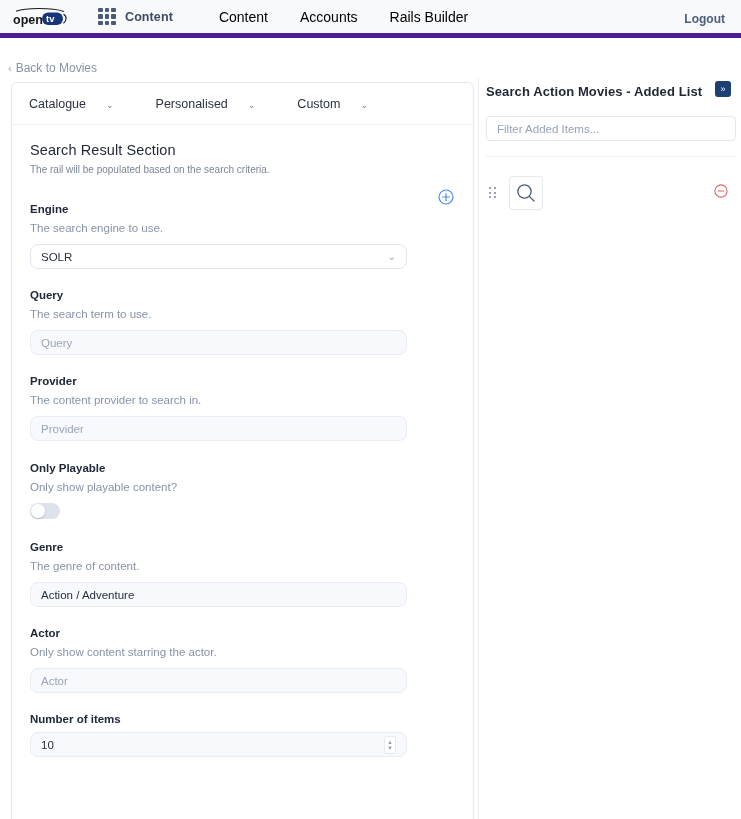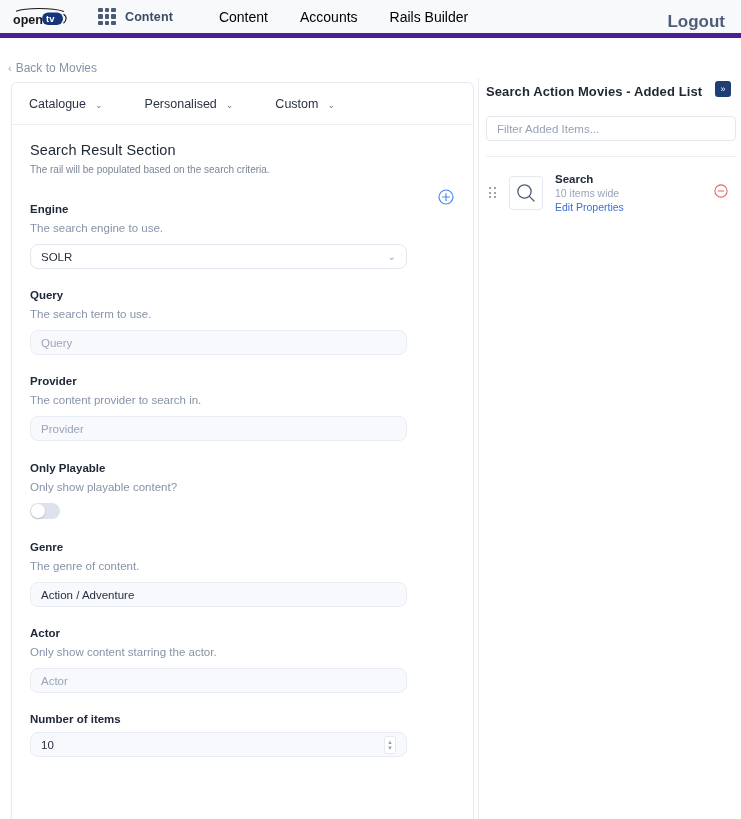--- a/index.html
+++ b/index.html
@@ -20,21 +20,21 @@
     display: flex; align-items: center;
   }
   .logo { margin-left: 12px; display:flex; align-items:center; }
   .logo svg { display:block; }
   .grid-icon { margin-left: 28px; width: 18px; height: 18px;
      display:grid; grid-template-columns: repeat(3,1fr); grid-template-rows: repeat(3,1fr); gap:2px; }
   .grid-icon i { background:#4b5a74; border-radius:1px; display:block; }
   .nav-services { margin-left: 9px; font-size: 12.5px; font-weight: bold; color:#3c4a63; letter-spacing:.1px; }
   .nav-links { display:flex; align-items:center; margin-left: 46px; }
   .nav-link { font-size: 14px; color:#000000; margin-right: 32px; cursor:pointer; }
-  .logout { position:absolute; right: 16px; top: 12px; font-size: 17px; font-weight:bold; color:#4e5d78; cursor:pointer;padding-left:6px; }
+  .logout { position:absolute; right: 16px; top: 12px; font-size: 12px; font-weight:bold; color:#4e5d78; cursor:pointer;padding-left:6px; }
 
   
   .backlink {
     position:absolute; top: 61px; left: 8px;
     font-size: 12px; color:#8793a8; cursor:pointer;
     display:flex; align-items:center; gap:4px;
   }
   .backlink .chev { font-size: 11px; color:#9aa5b8; }
 
   
@@ -43,21 +43,21 @@
     width: 463px; height: 745px;
     background:#ffffff;
     border: 1px solid #e7eaf0;
     border-bottom: none;
     border-radius: 6px 6px 0 0;
     box-shadow: 0 1px 2px rgba(30,40,60,.05);
     overflow: hidden;
   }
   .tabs { height: 42px; display:flex; align-items:center; padding-left: 17px;
           border-bottom: 1px solid #edeff3; }
-  .tab { font-size: 12.5px; color:#2b3241; margin-right: 42px; cursor:pointer; display:flex; align-items:center; gap:9px; }
+  .tab { font-size: 12.5px; color:#2b3241; margin-right: 42px; cursor:pointer; display:flex; align-items:center; gap:20px; }
   .tab .caret { color:#6b7688; font-size: 9px; position:relative; top:1px; }
 
   .card-body { padding: 17px 0 0 0; position:relative; }
 
   .section-title { font-size: 14.5px; font-weight: normal; color:#1f2733; margin: 0 0 6px 18px; letter-spacing:.1px; }
   .section-sub { font-size: 10px; color:#7c8699; margin: 0 0 0 18px; }
 
   .plus-btn { position:absolute; right: 19px; top: 64px; width:16px; height:16px; cursor:pointer; }
 
   .field { margin: 0 0 0 18px; }
@@ -281,25 +281,20 @@
           <i></i>
       </div>
 
       <div class="thumb">
         <svg width="22" height="22" viewBox="0 0 22 22" aria-hidden="true">
           <circle cx="9.5" cy="9.5" r="6.6" fill="none" stroke="#4e5d78" stroke-width="1.3"></circle>
           <path d="M14.4 14.4 L19 19" stroke="#4e5d78" stroke-width="1.3" stroke-linecap="round"></path>
         </svg>
       </div>
 
-      <div class="item-text">
-        <div class="item-title">Search</div>
-        <div class="item-meta">10 items wide</div>
-        <div class="item-link">Edit Properties</div>
-      </div>
 
       <div class="remove-btn">
         <svg width="14" height="14" viewBox="0 0 14 14" aria-hidden="true">
           <circle cx="7" cy="7" r="6.1" fill="none" stroke="#e2656a" stroke-width="1.1"></circle>
           <path d="M4.2 7 H9.8" stroke="#e2656a" stroke-width="1.1" stroke-linecap="round"></path>
         </svg>
       </div>
     </div>
   </div>
 

